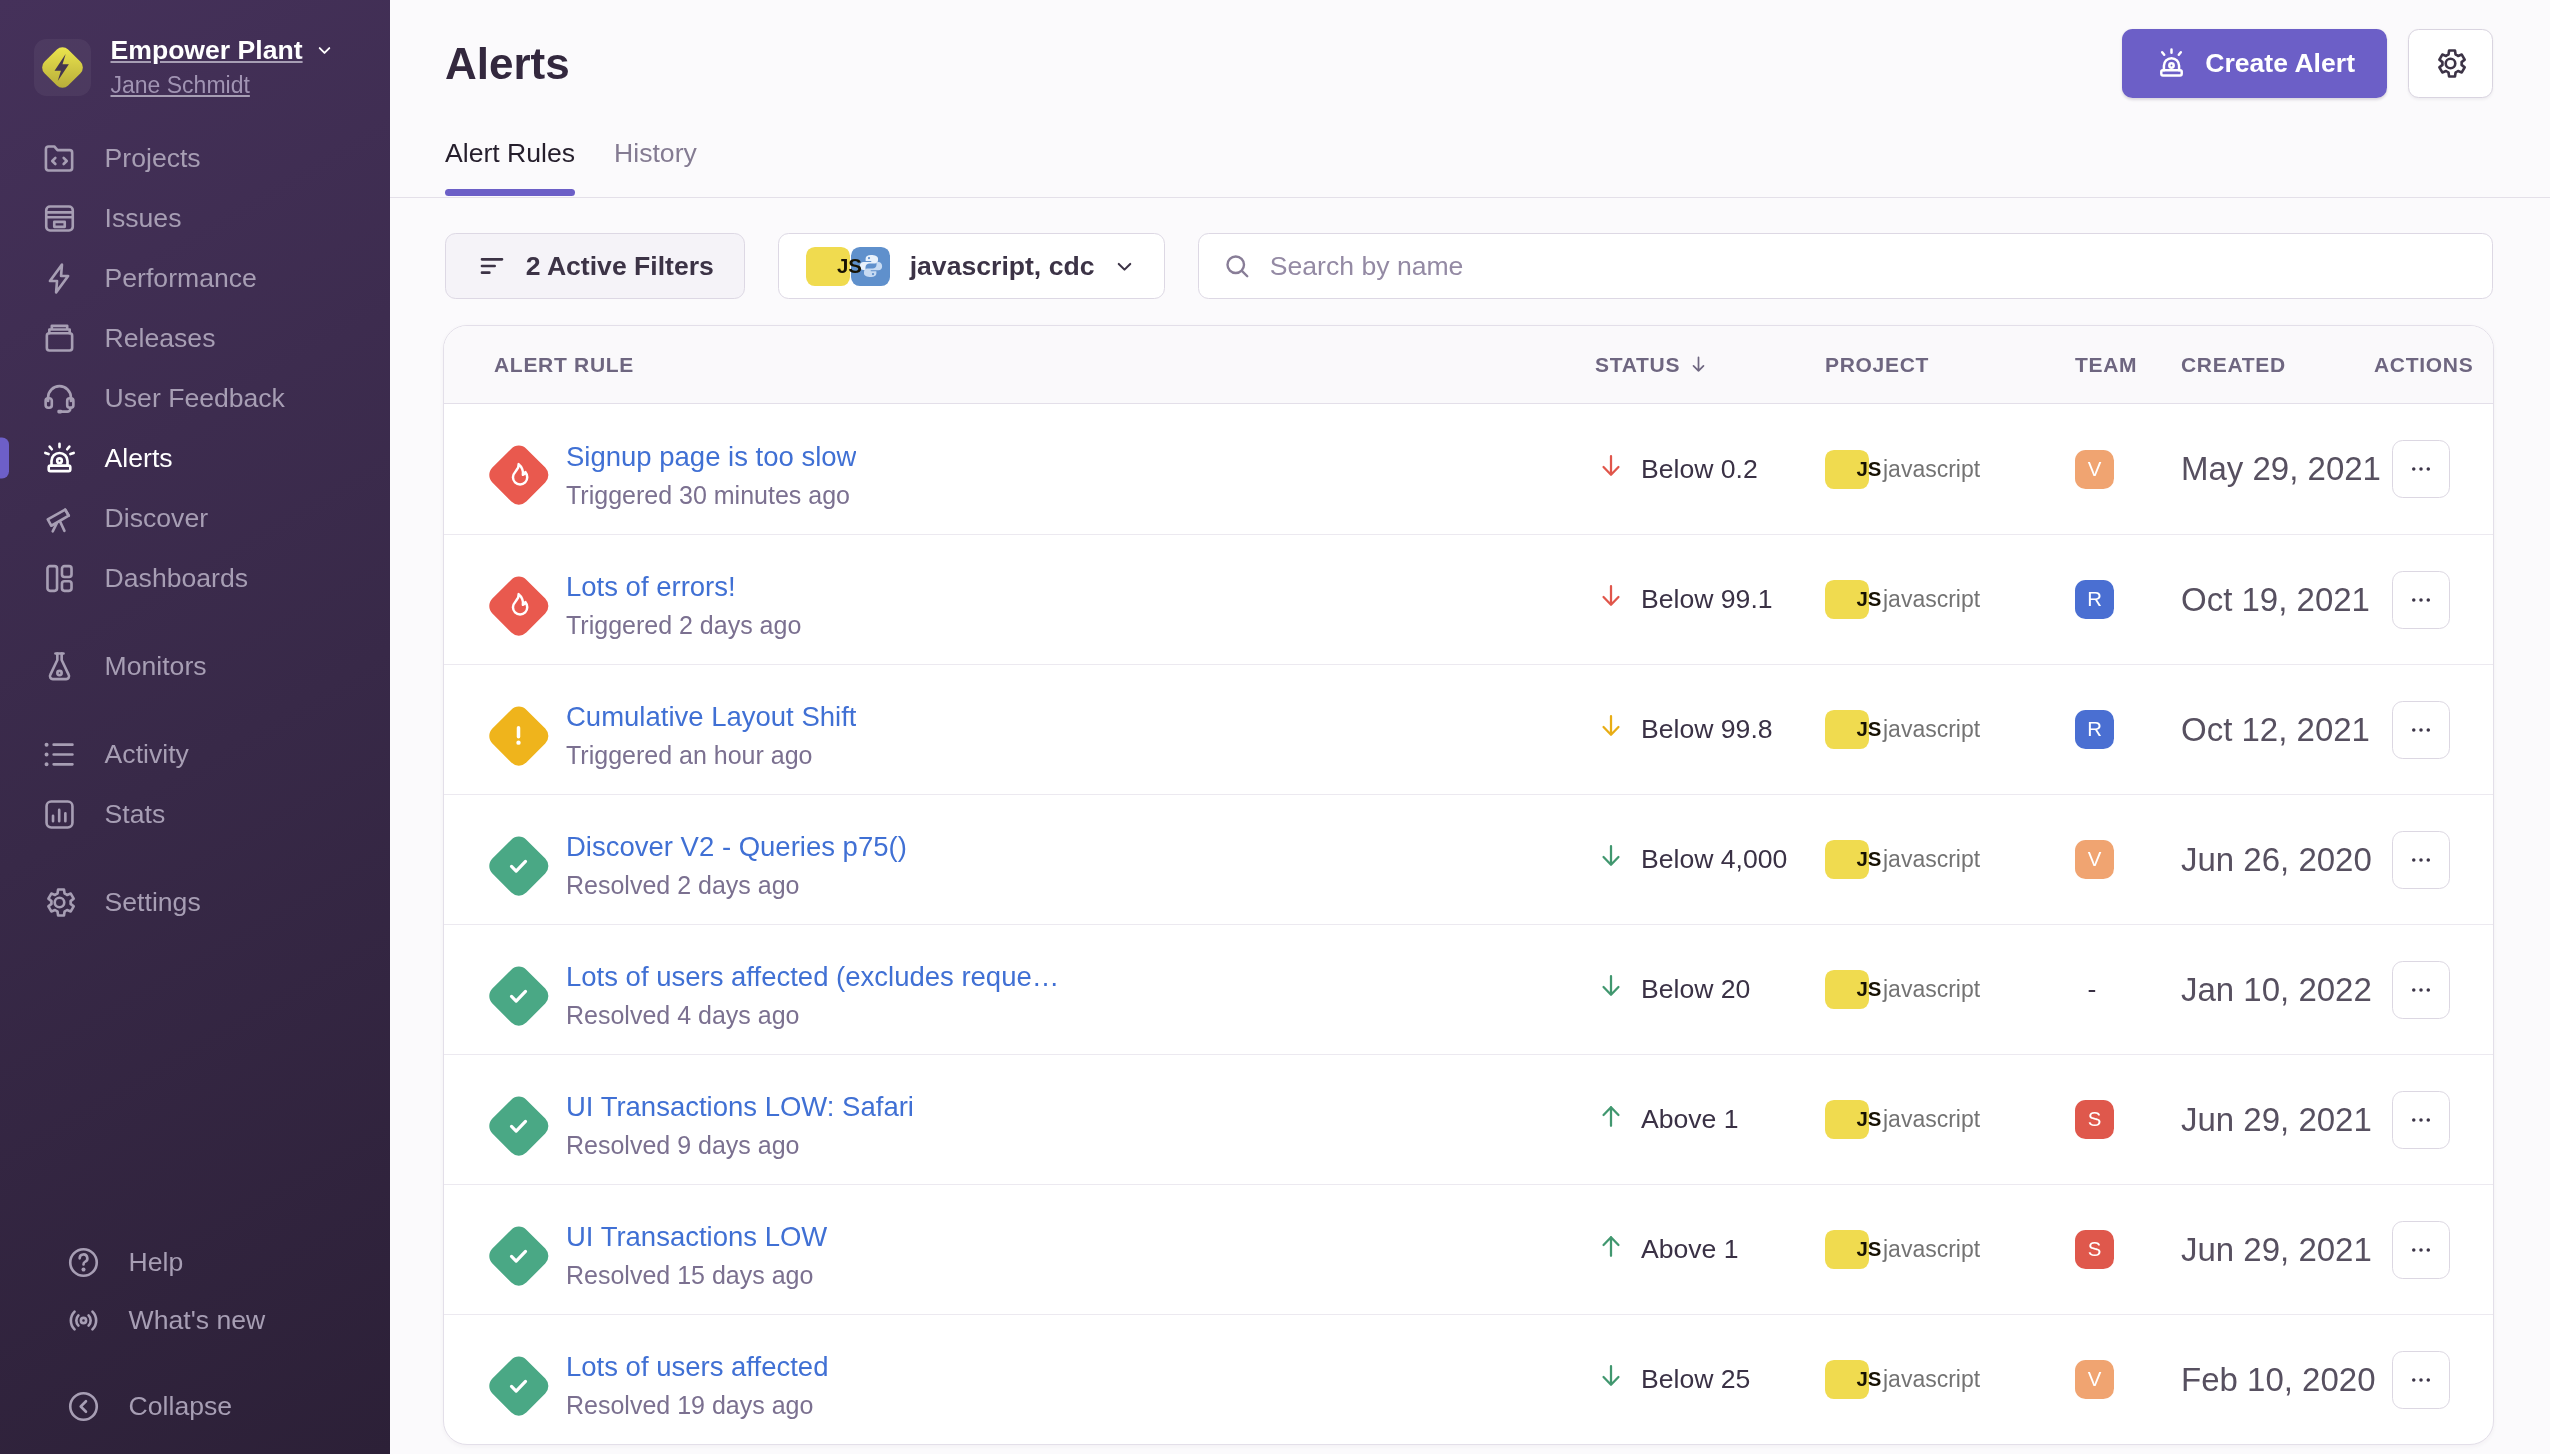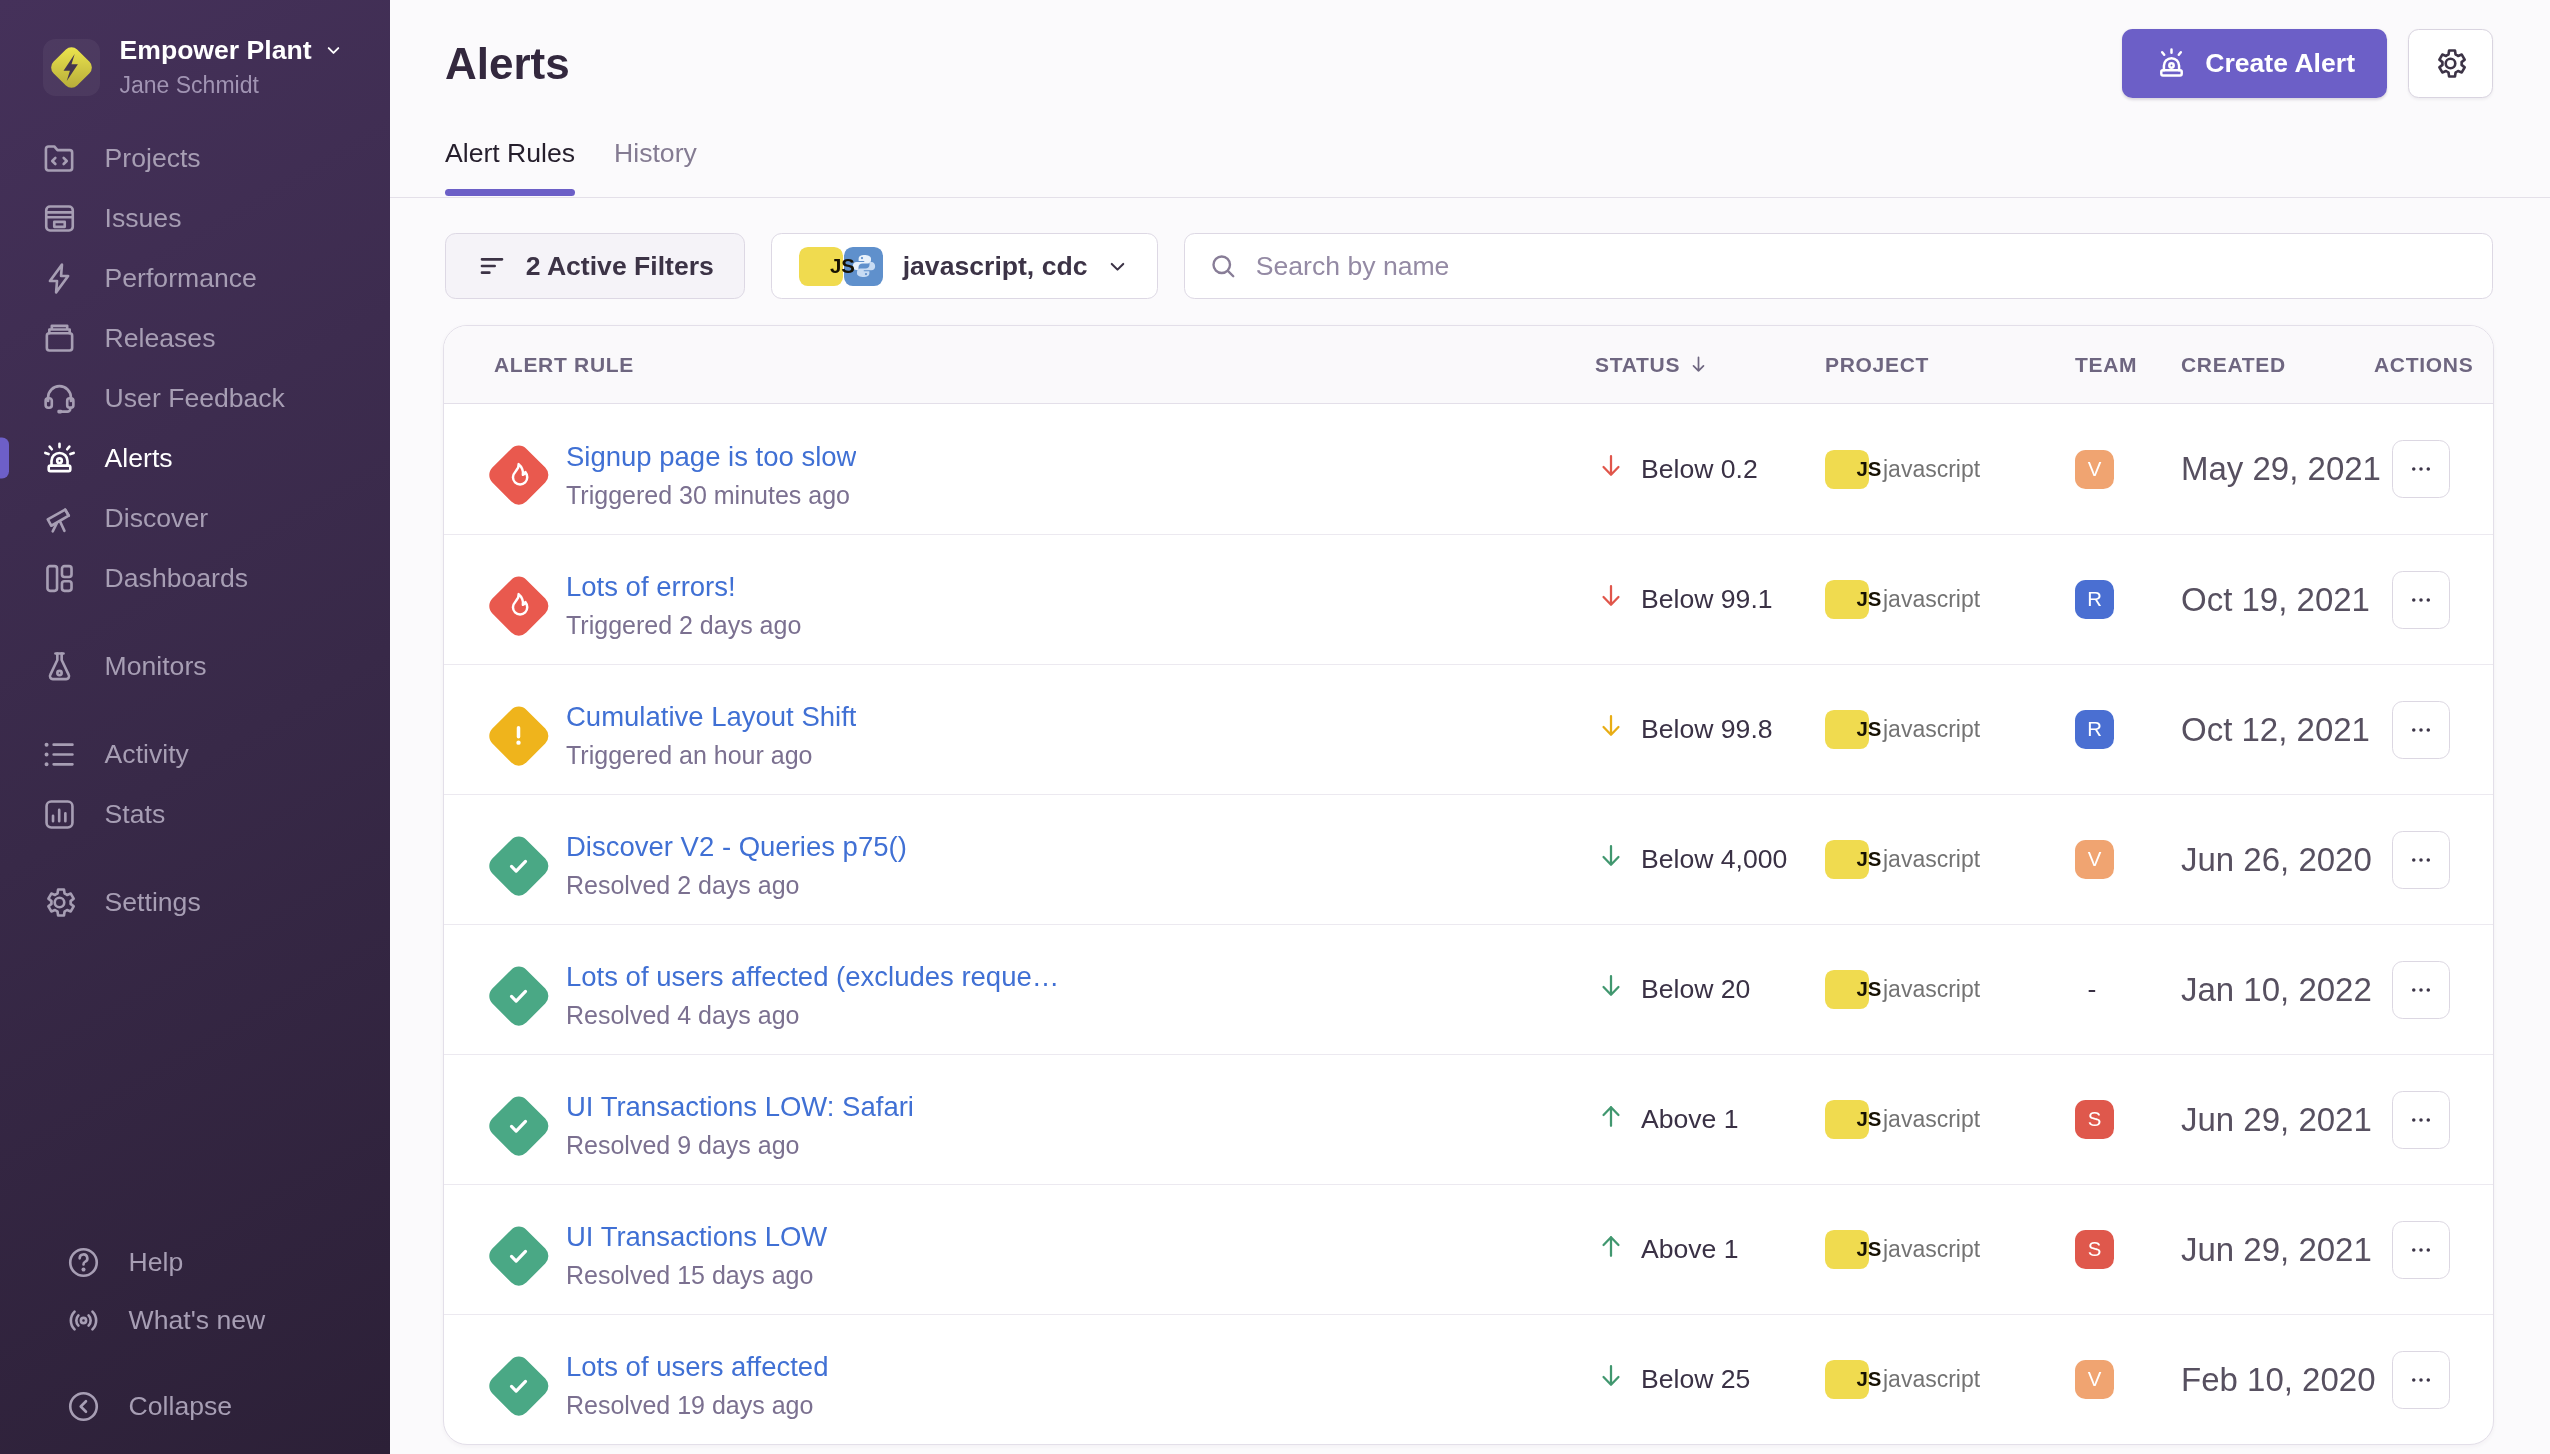--- a/index.html
+++ b/index.html
@@ -9,21 +9,21 @@
     font-family:"Liberation Sans","DejaVu Sans",sans-serif;
     overflow:hidden; background:#fbfafc;
   }
 
   
   .sidebar {
     position:absolute; left:0; top:0; width:390px; height:100%;
     background:linear-gradient(150deg,#45315a 0%,#382948 52%,#2c2037 100%);
     color:#a79eb4;
   }
-  .org { position:absolute; left:43px; top:35px; display:flex; align-items:center; gap:19.5px; cursor:pointer; }
+  .org { position:absolute; left:34px; top:35px; display:flex; align-items:center; gap:19.5px; cursor:pointer;text-decoration:underline; }
   .logo { width:57px; height:57px; border-radius:12.4px; background:rgba(255,255,255,.05); display:flex; align-items:center; justify-content:center; flex:none; }
   .org-name-row { display:flex; align-items:center; gap:10.6px; }
   .org-name { font-size:26.6px; font-weight:700; color:#fff; white-space:nowrap; }
   .org-chev { width:23px; height:23px; color:#fff; }
   .user-name { font-size:23px; color:#a194b3; margin-top:6.2px; }
 
   #side-nav { position:absolute; top:128px; left:0; right:0; }
   .nav-group + .nav-group { margin-top:28px; }
   .nav-item { position:relative; height:60px; display:flex; align-items:center; padding-left:41px; gap:26.6px; font-size:26.6px; color:#a79eb4; cursor:pointer; white-space:nowrap; }
   .nav-item svg { width:37px; height:37px; flex:none; }
@@ -52,21 +52,21 @@
   }
   .btn-icon svg { width:37px; height:37px; }
 
   .tabs { position:absolute; left:55px; top:138px; display:flex; gap:39px; }
   .tab { position:relative; padding-bottom:26.6px; font-size:26.6px; color:#847b92; cursor:pointer; }
   .tab.active { color:#251e2c; }
   .tab.active::after { content:""; position:absolute; left:0; right:0; bottom:0; height:7px; border-radius:3.5px; background:#6c5fc7; }
   .tab-divider { position:absolute; left:0; top:197px; right:0; height:0.9px; background:#e4e0e9; }
 
   
-  .filter-row { position:absolute; top:233px; left:55px; right:57px; display:flex; gap:26px; }
+  .filter-row { position:absolute; top:233px; left:55px; right:57px; display:flex; gap:33px; }
   .filter-btn {
     height:66px; padding:0 30px; display:flex; align-items:center; gap:17.7px;
     background:#f5f3f8; border:0.9px solid #ddd8e4; border-radius:10.6px;
     font-size:26.6px; font-weight:700; color:#3c3346; font-family:inherit; cursor:pointer; white-space:nowrap;
   }
   .filter-btn svg { width:32px; height:32px; }
   .project-filter {
     height:66px; padding:0 26.6px; display:flex; align-items:center; gap:12.4px;
     background:#fff; border:0.9px solid #ddd8e4; border-radius:10.6px;
     font-size:26.6px; font-weight:700; color:#3c3346; font-family:inherit; cursor:pointer; white-space:nowrap;

